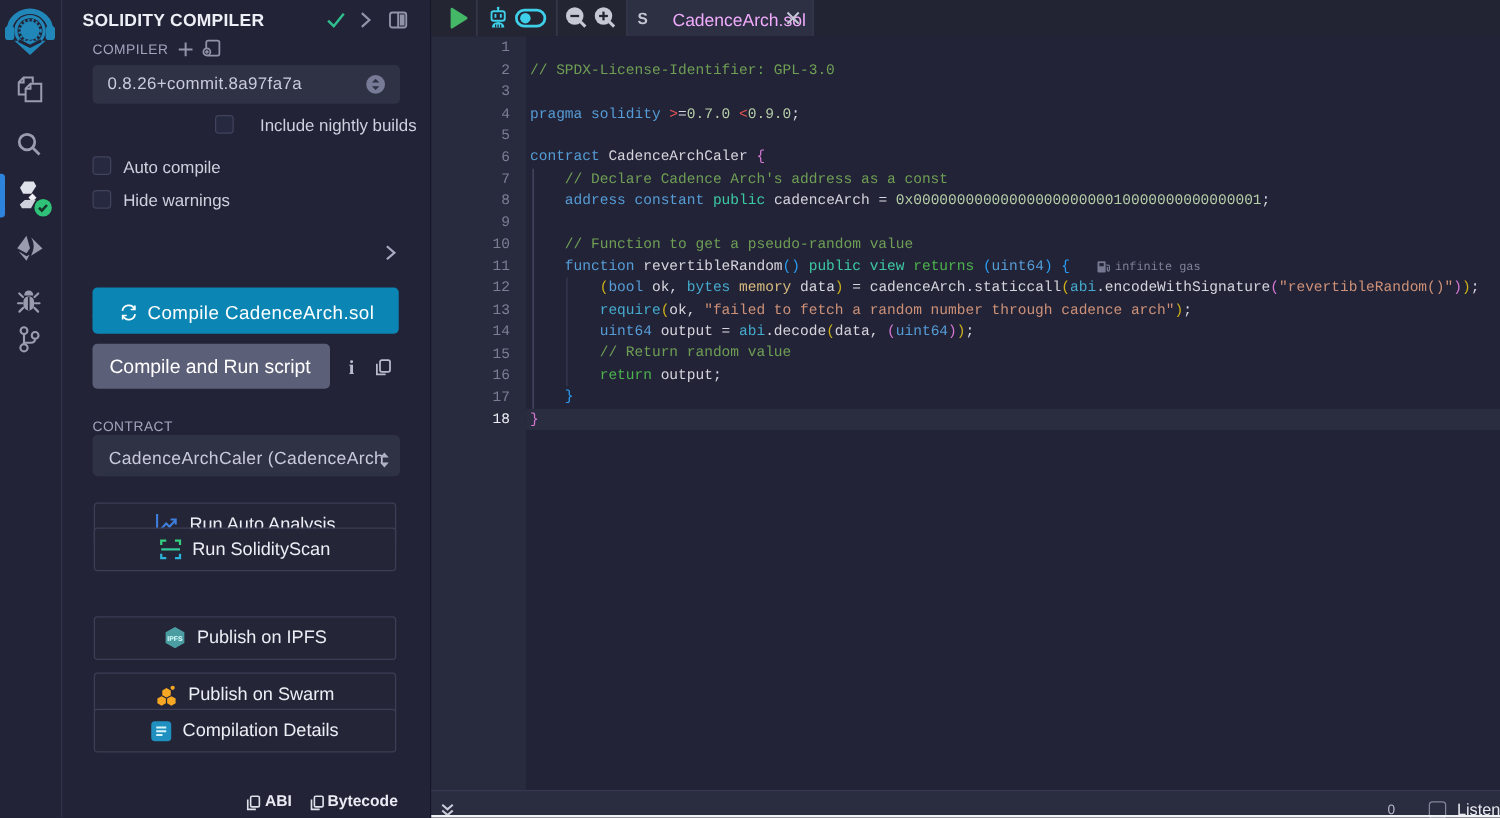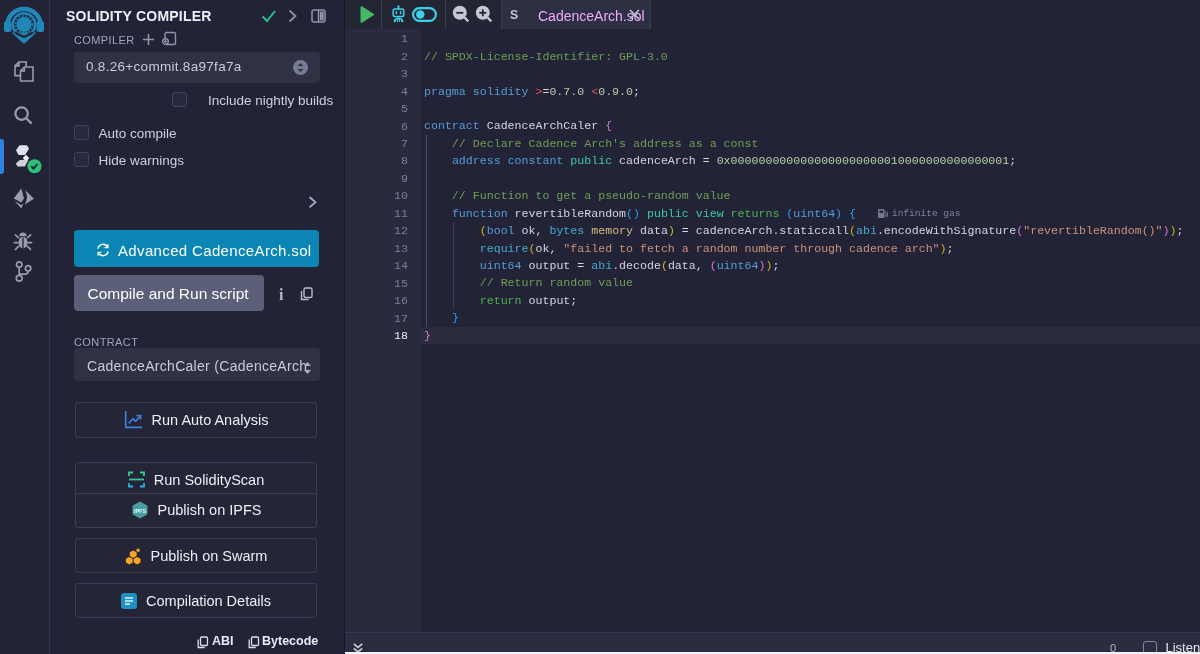--- a/index.html
+++ b/index.html
@@ -143,21 +143,21 @@
     <path d="M1.5 1 l6 5.2 -6 5.2"></path>
   </svg>
 
 <div class="abs" style="left:74px;top:230px;width:244.5px;height:36.7px;background:#0b86b4;border-radius:4px;"></div>
 <svg class="abs" style="left:96px;top:242.5px" width="14" height="14" viewBox="0 0 16 15" fill="none" stroke="#fff" stroke-width="1.6">
   <path d="M2.2 6 A 5.8 5.8 0 0 1 13.3 4.6"></path>
   <path d="M13.8 9 A 5.8 5.8 0 0 1 2.7 10.4"></path>
   <path d="M13.6 1 v3.8 h-3.8" stroke-width="1.5"></path>
   <path d="M2.4 14 v-3.8 h3.8" stroke-width="1.5"></path>
 </svg>
-<div class="abs" style="left:118px;top:241.5px;font-size:15px;color:#fff;letter-spacing:.35px;">Advanced CadenceArch.sol</div>
+<div class="abs" style="left:118px;top:241.5px;font-size:15px;color:#fff;letter-spacing:.35px;">Compile CadenceArch.sol</div>
 
 <div class="abs" style="left:74px;top:275px;width:190px;height:35.5px;background:#5c5f78;border-radius:4px;"></div>
 <div class="abs" style="left:87.5px;top:284.5px;font-size:15.5px;color:#fff;font-weight:500;">Compile and Run script</div>
 <div class="abs" style="left:279px;top:285.5px;font-family:'Liberation Serif',serif;font-size:16px;font-weight:700;color:#b9bbcc;">i</div>
 <svg class="abs" style="left:300px;top:287px" width="13" height="14" viewBox="0 0 13 14" fill="none" stroke="#b9bbcc" stroke-width="1.4">
   <rect x="4" y="1" width="8" height="9.5" rx="1.5"></rect>
     <path d="M1.5 4 v8.5 h7"></path>
 </svg>
 
 <div class="lbl" style="left:74px;top:336px;">CONTRACT</div>
@@ -168,21 +168,21 @@
 </svg>
 
 <div class="abtn" style="top:402.3px;">
 <svg style="position:relative;overflow:visible" width="19" height="19" viewBox="0 0 17 17" fill="none" stroke="#3e7fe0" stroke-width="1.5">
       <path d="M1.5 1 V15.5 H16.2"></path>
       <path d="M4.2 12 L8 7.8 l2.4 2.4 L14.5 5.6"></path>
       <path d="M11.2 5 h3.6 v3.6"></path>
     </svg>
 <span>Run Auto Analysis</span>
   </div>
-<div class="abtn" style="top:422px;margin-top:40px;">
+<div class="abtn" style="top:422px;">
 <svg style="position:relative;overflow:visible" width="17" height="17" viewBox="0 0 17 17" fill="none" stroke-width="1.8">
       <path d="M1 5 V1.5 H5" stroke="#35d07f"></path>
       <path d="M12 1.5 H16 V5" stroke="#35d07f"></path>
       <path d="M16 12 V15.5 H12" stroke="#2bb3d9"></path>
       <path d="M5 15.5 H1 V12" stroke="#2bb3d9"></path>
       <path d="M1 8.5 H16" stroke="#30c998"></path>
     </svg>
 <span>Run SolidityScan</span>
   </div>
 <div class="abtn" style="top:492.7px;">
@@ -194,21 +194,21 @@
   </div>
 <div class="abtn" style="top:537.9px;">
 <svg style="position:relative;overflow:visible" width="17" height="17" viewBox="0 0 17 17" fill="#f5a623">
   <path d="M8.2 3.4 L11.6 5.3 V9.1 L8.2 11 L4.8 9.1 V5.3 Z"></path>
   <path d="M4.3 9.9 L7.7 11.8 V15.6 L4.3 17.5 L0.9 15.6 V11.8 Z"></path>
   <path d="M12.1 9.9 L15.5 11.8 V15.6 L12.1 17.5 L8.7 15.6 V11.8 Z"></path>
   <circle cx="13.1" cy="3.2" r="1.7"></circle>
 </svg>
 <span>Publish on Swarm</span>
   </div>
-<div class="abtn" style="top:583px;">
+<div class="abtn" style="top:567px;">
 <svg style="position:relative;overflow:visible" width="16" height="16" viewBox="0 0 16 16">
       <rect width="16" height="16" rx="3" fill="#1f90c0"></rect>
       <path d="M4 5 h8 M4 8 h8 M4 11 h5" stroke="#d8f4f8" stroke-width="1.5"></path>
     </svg>
 <span>Compilation Details</span>
   </div>
 
 <svg class="abs" style="left:197px;top:636px" width="12" height="13" viewBox="0 0 12 13" fill="none" stroke="#dfe1ea" stroke-width="1.3">
     <rect x="3.5" y="1" width="7" height="8.5" rx="1.2"></rect>
     <path d="M1.2 3.5 v8 h6.5"></path>

